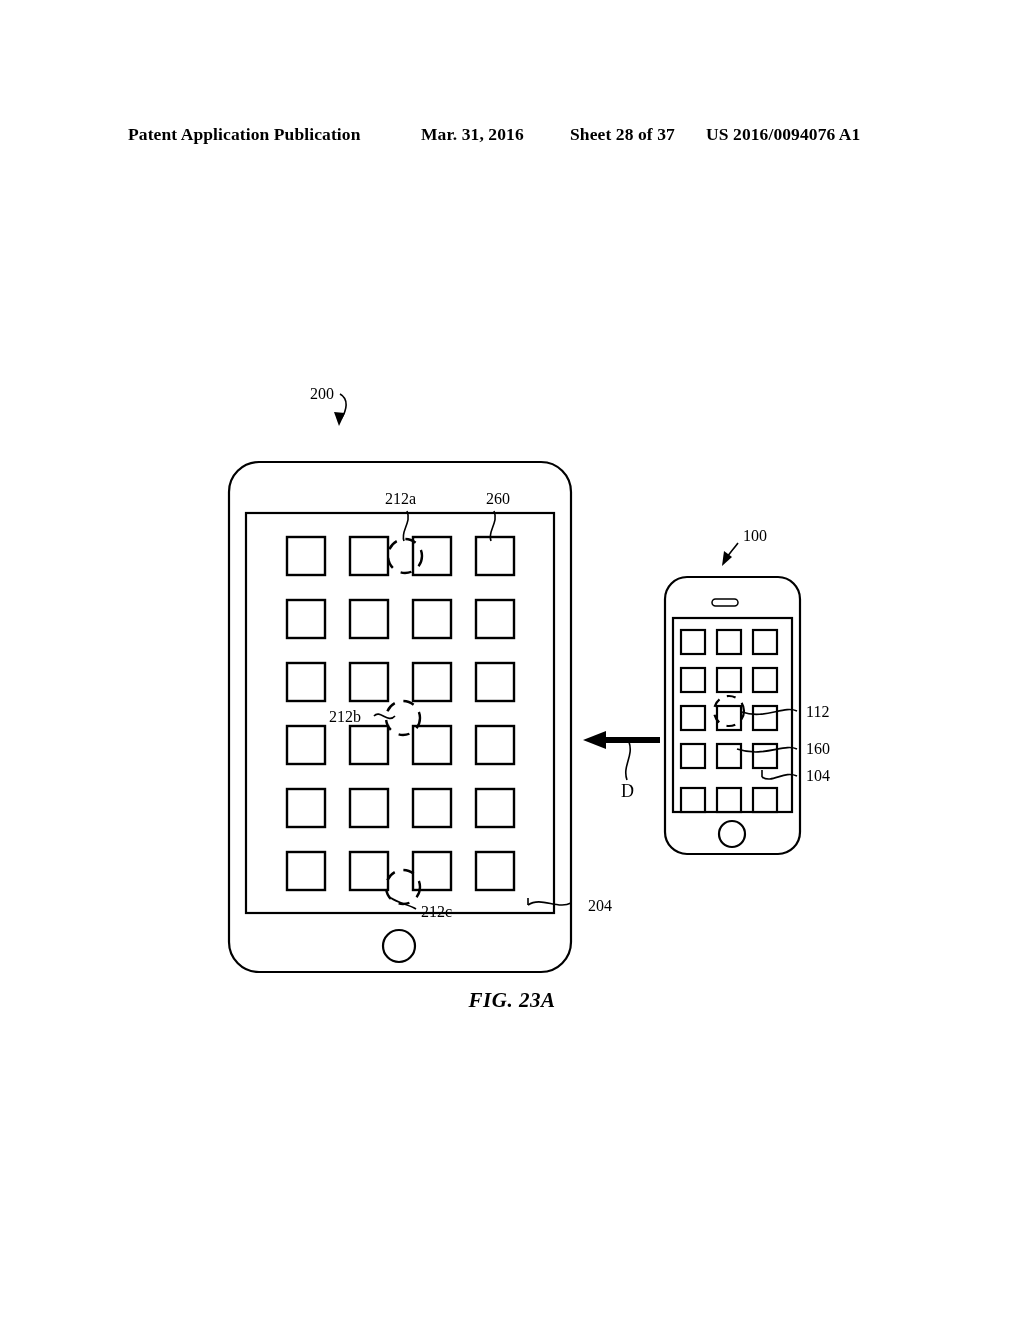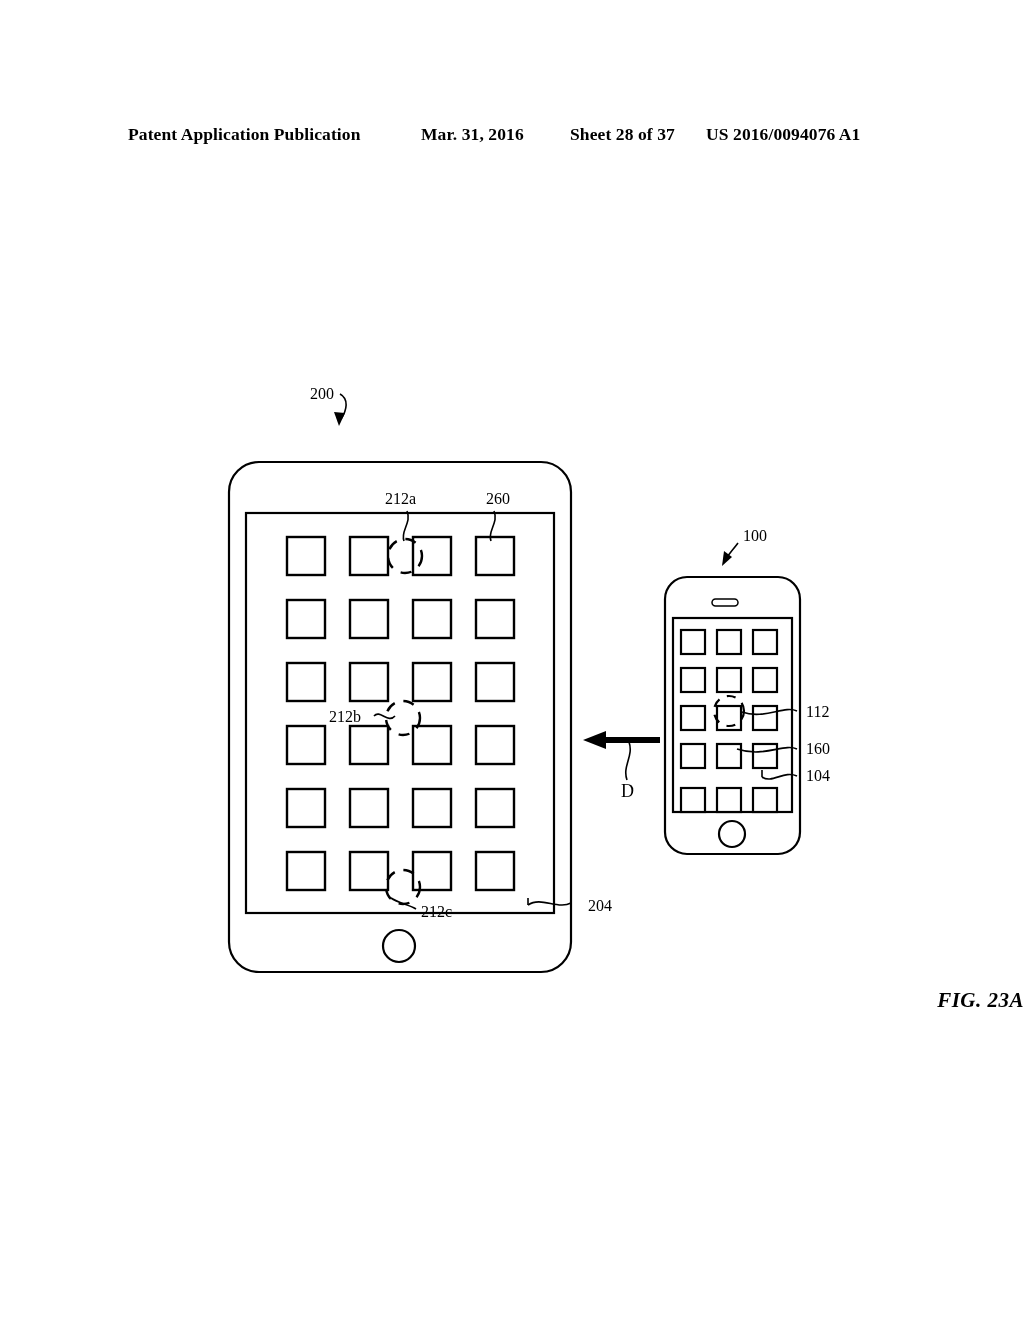--- a/index.html
+++ b/index.html
@@ -39,21 +39,21 @@
   .hdr-pub   { position: absolute; left: 128px;  top: 88px; }
   .hdr-date  { position: absolute; left: 421px;  top: 88px; }
   .hdr-sheet { position: absolute; left: 570px;  top: 88px; }
   .hdr-num   { position: absolute; left: 706px;  top: 88px; }
 
   .figcaption {
     position: absolute;
     left: 0;
     top: 956px;
     width: 1024px;
-    text-align: right;
+    text-align: center;
     font-family: "Liberation Serif", serif;
     font-weight: bold;
     font-style: italic;
     font-size: 21px;
     letter-spacing: 0.5px;
   }
 
   svg.art {
     position: absolute;
     left: 0; top: 0;

